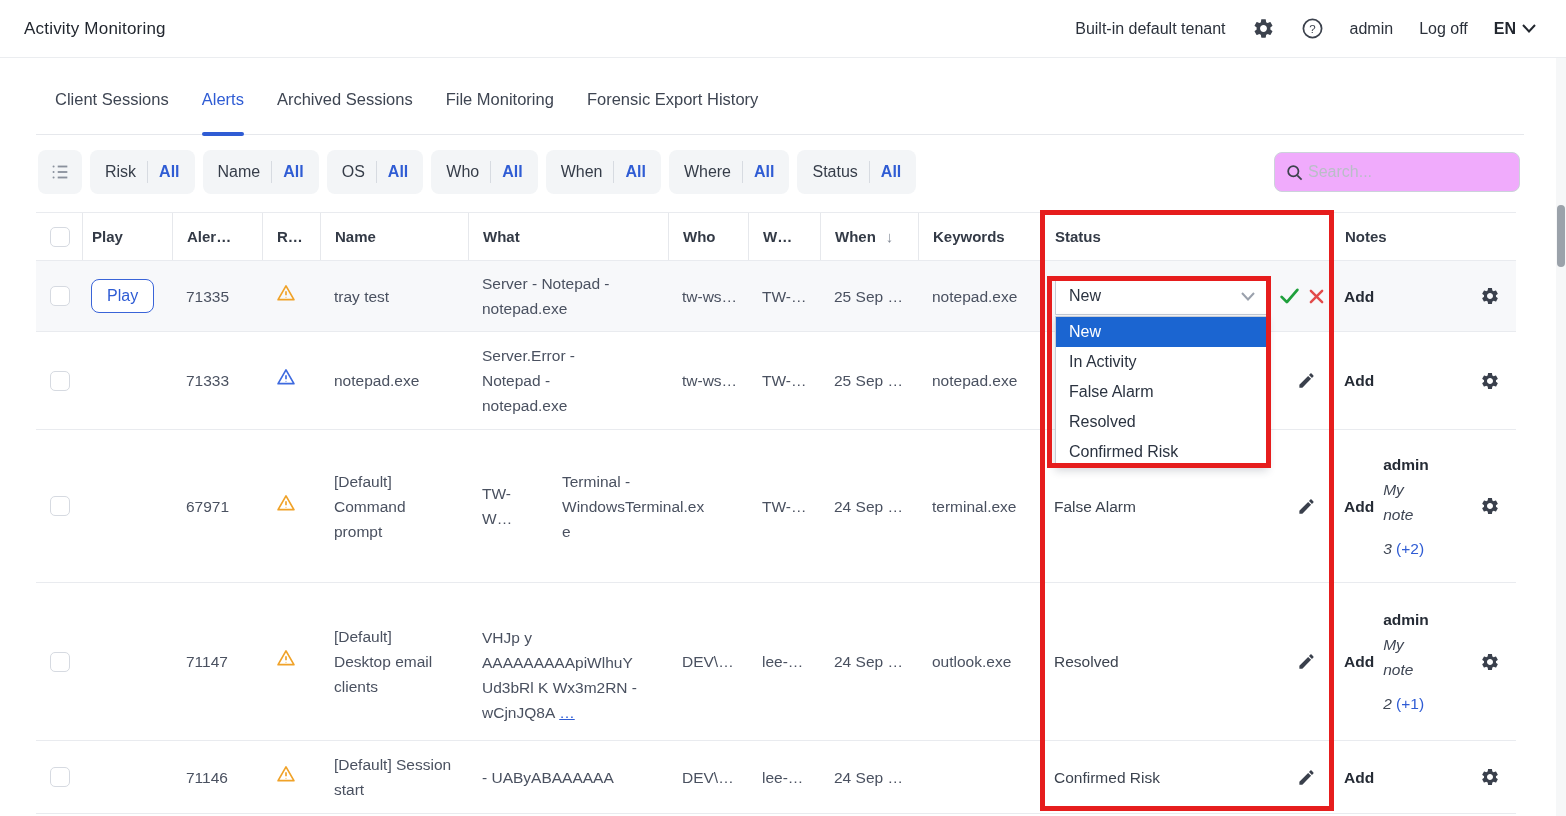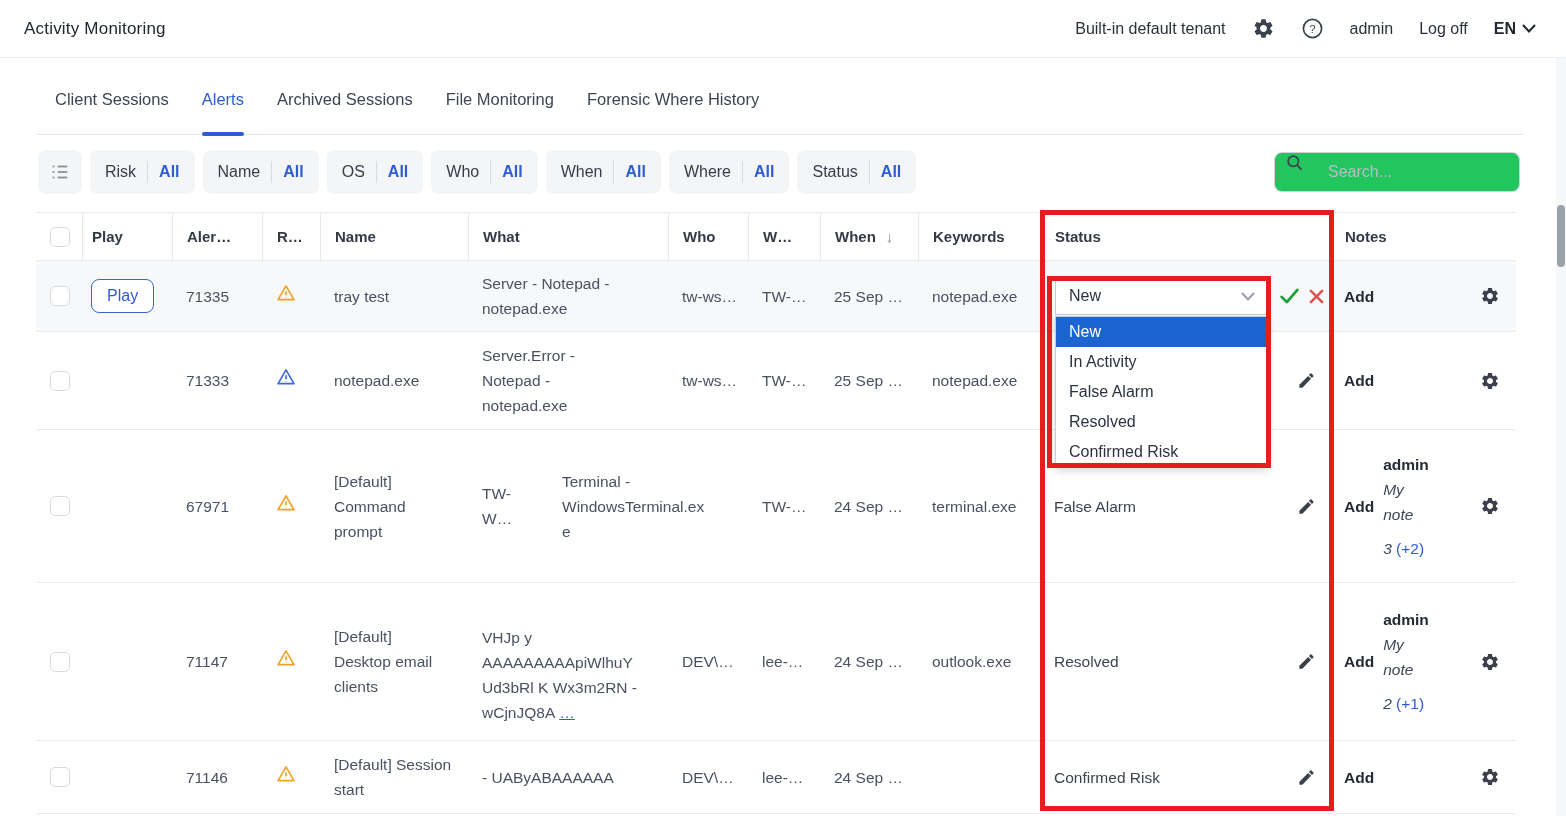--- a/index.html
+++ b/index.html
@@ -29,21 +29,21 @@
   
   .filterbar { position:absolute; top:150px; left:38px; width:1490px; height:44px; display:flex; gap:8px; z-index:2; }
   .listbtn { width:44px; height:44px; border:none; background:#f3f5f7; border-radius:8px; cursor:pointer;
              display:flex; align-items:center; justify-content:center; color:#8a919d; }
   .chip { height:44px; background:#f3f5f7; border-radius:8px; display:flex; align-items:center;
           padding:0 15px; gap:11px; cursor:pointer; }
   .chip-label { font-size:16px; color:#363d49; }
   .chip-div { width:1px; height:22px; background:#d7dbe1; }
   .chip-val { font-size:16px; color:#2f5cd4; font-weight:700; }
   .search { position:absolute; left:1236px; top:2px; width:246px; height:40px; border:1px solid #ccd2db;
-            border-radius:8px; display:flex; padding:0 10px; gap:24px; background:#22c55e; }
+            border-radius:8px; display:flex; align-items:center; padding:0 10px; gap:4px; background:#f0abfc; }
   .search input { border:none; outline:none; flex:1; font-size:16px; color:#3c434f;
                   font-family:"Liberation Sans", sans-serif; background:transparent; }
   .search input::placeholder { color:#b9bec7; }
 
   
   .table { position:absolute; top:212px; left:36px; width:1480px; z-index:1; }
   .trow { display:flex; border-bottom:1px solid #e9ebef; background:#fff; }
   .trow.thead { border-top:1px solid #e9ebef; height:49px; }
   .trow.hl { background:#f7f8fa; }
   .cell { display:flex; align-items:center; padding:0 10px 0 14px; font-size:15.5px; color:#4a5160; line-height:25px; }
@@ -120,21 +120,21 @@
         </span>
       </div>
     </div>
   </header>
 
   <nav class="tabs">
     <div class="tab">Client Sessions</div>
     <div class="tab active">Alerts</div>
     <div class="tab">Archived Sessions</div>
     <div class="tab">File Monitoring</div>
-    <div class="tab">Forensic Where History</div>
+    <div class="tab">Forensic Export History</div>
   </nav>
 
   <div class="filterbar">
     <button class="listbtn">
       <svg width="22" height="22" viewBox="0 0 24 24" stroke="currentColor" stroke-width="2" fill="currentColor">
           <circle cx="5" cy="6" r="1.1" stroke="none"></circle>
           <circle cx="5" cy="12" r="1.1" stroke="none"></circle>
           <circle cx="5" cy="18" r="1.1" stroke="none"></circle>
           <line x1="9.5" y1="6" x2="20" y2="6"></line>
           <line x1="9.5" y1="12" x2="20" y2="12"></line>

